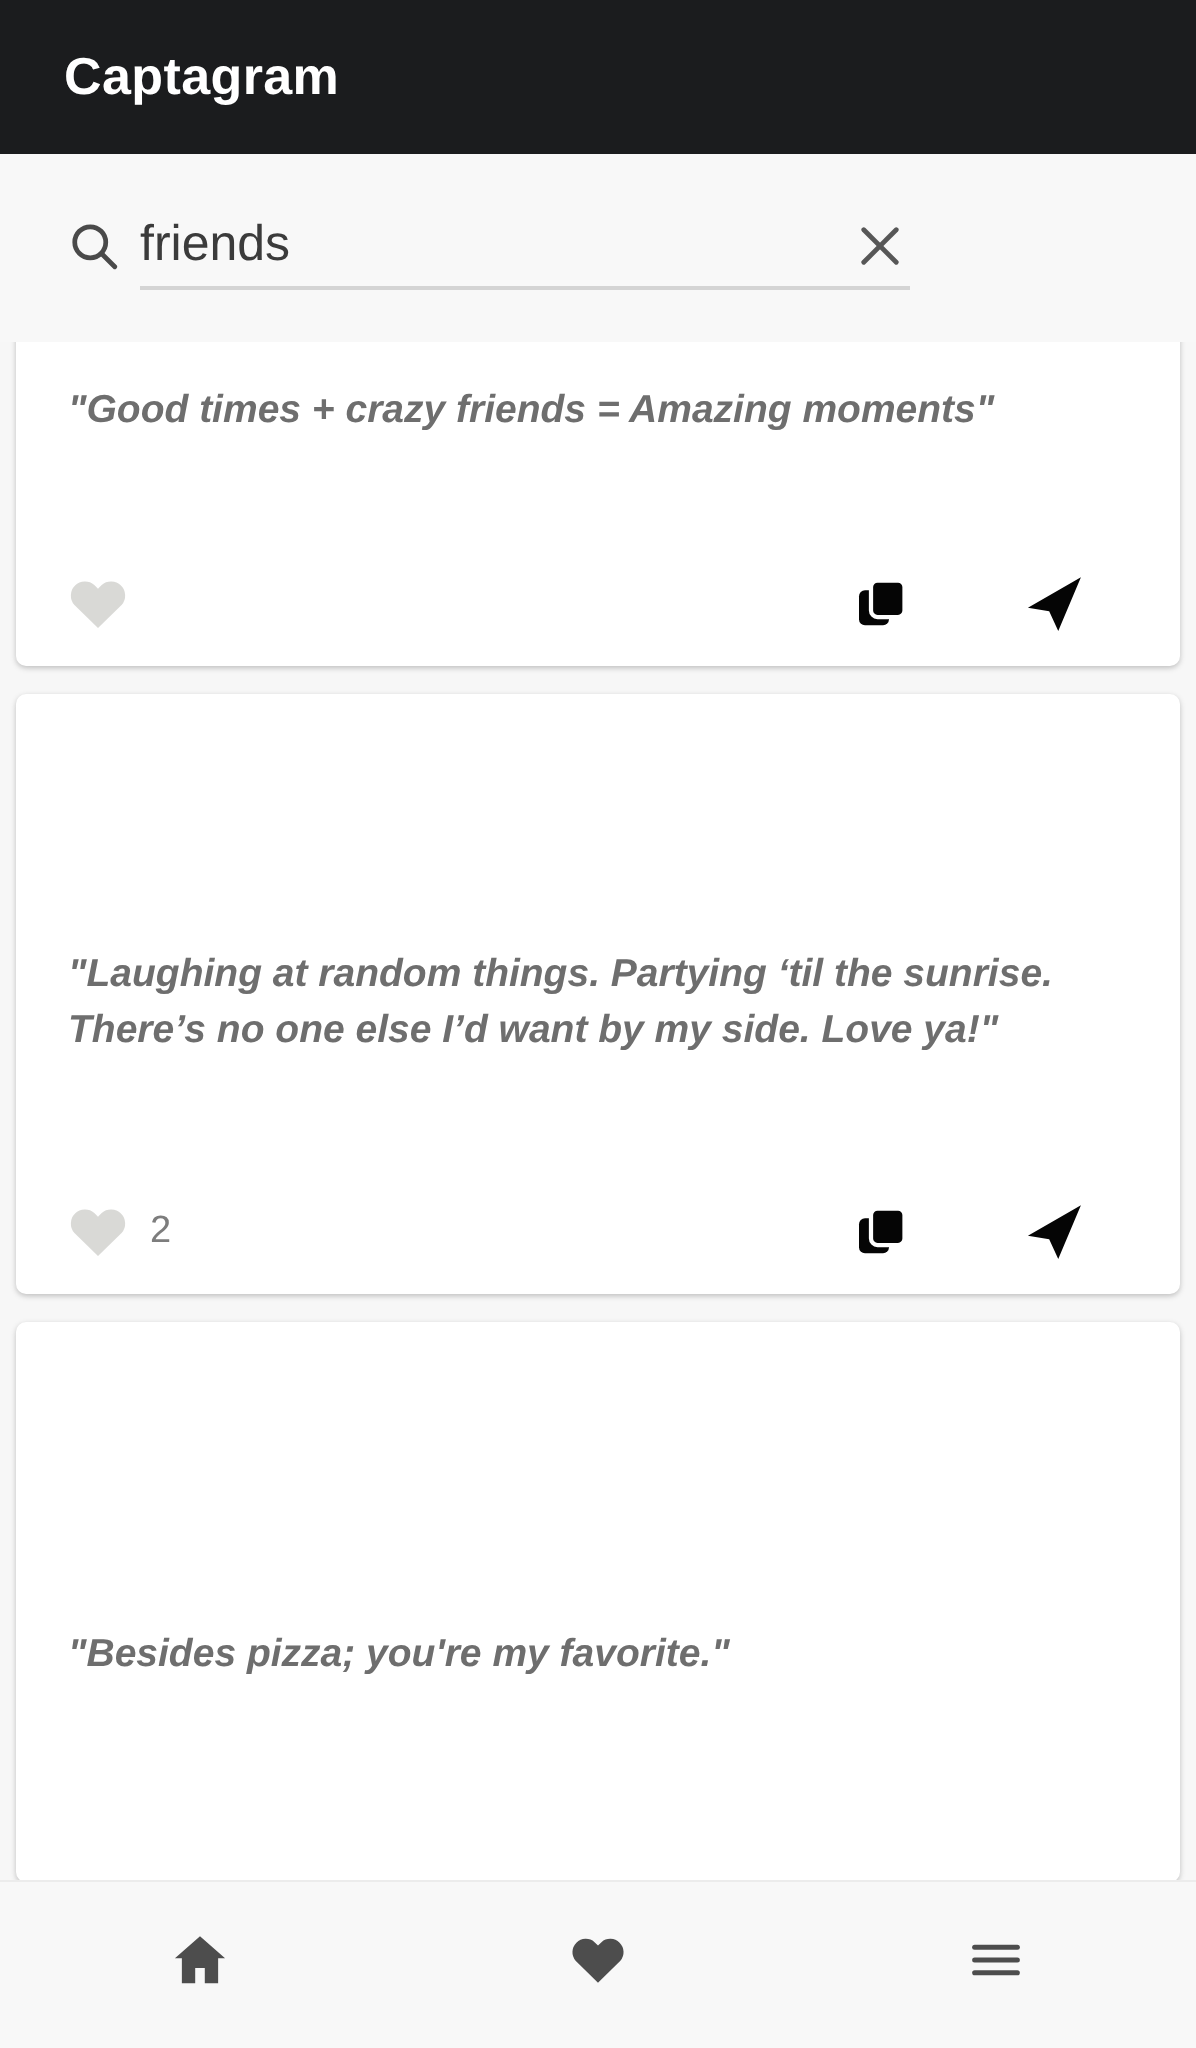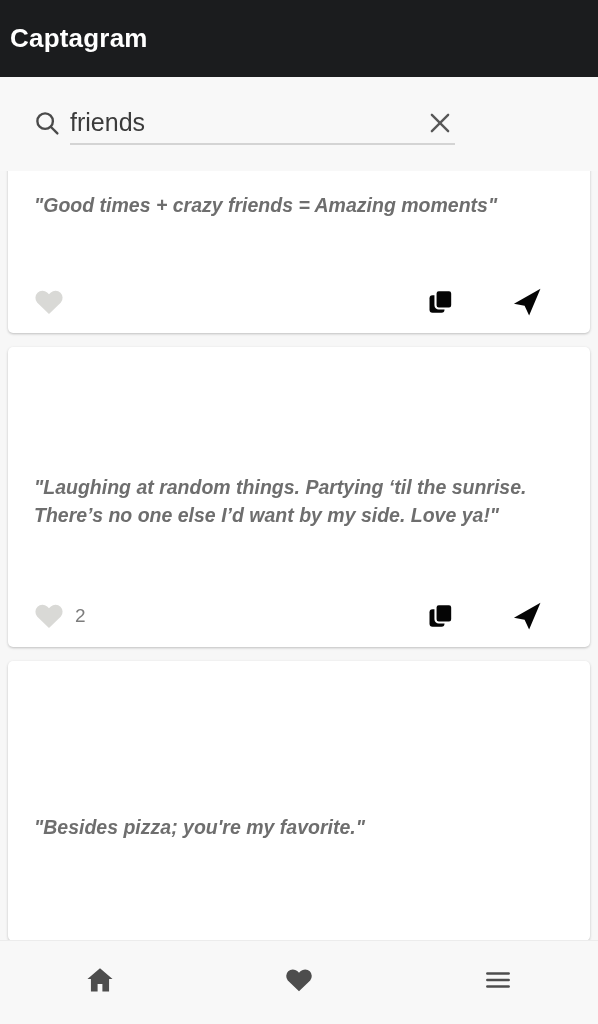--- a/index.html
+++ b/index.html
@@ -14,21 +14,21 @@
     width:598px; height:1024px;
     background:#f7f7f7;
     display:flex; flex-direction:column;
   }
 
   
   .appbar {
     flex:0 0 77px;
     background:#1b1c1e;
     display:flex; align-items:center;
-    padding:0 10px;
+    padding:0 32px;
   }
   .appbar-title {
     color:#ffffff;
     font-size:26px;
     font-weight:700;
     letter-spacing:.2px;
   }
 
   
   .searchbar {

